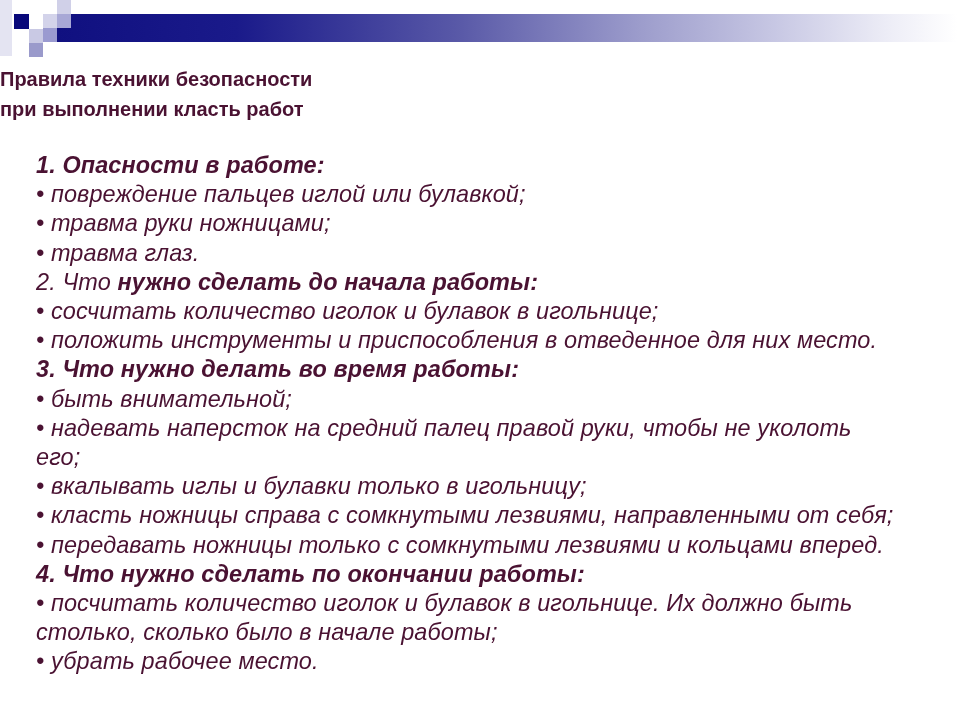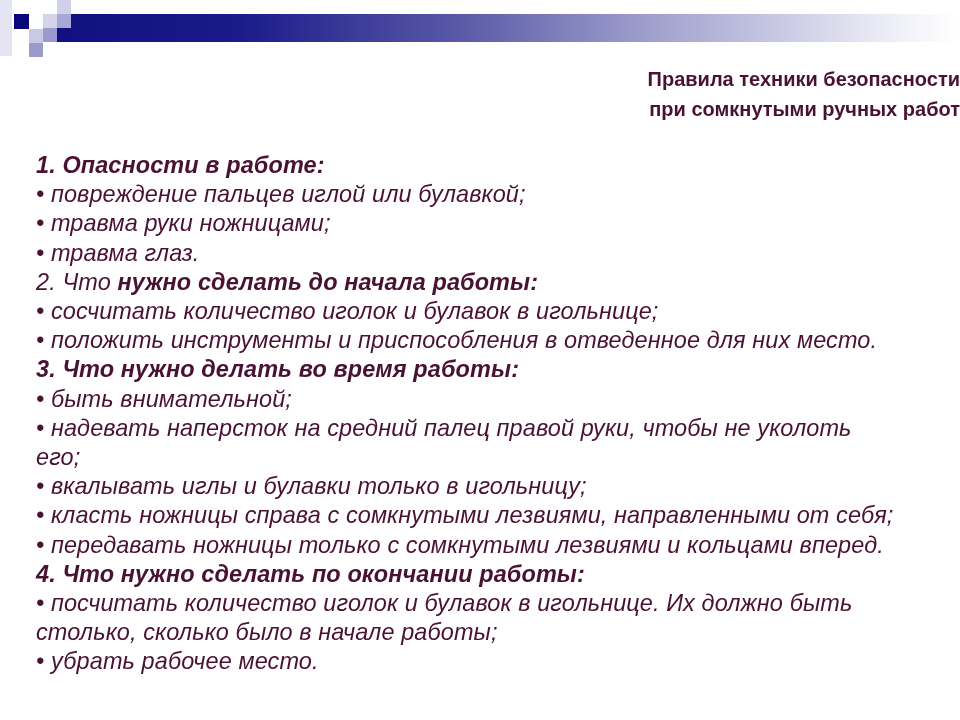--- a/index.html
+++ b/index.html
@@ -9,21 +9,21 @@
       font-family: "Liberation Sans", sans-serif;
     }
     .deco { position: absolute; left: 0; top: 0; width: 960px; height: 60px; }
     .sq { position: absolute; }
     .bar {
       position: absolute; left: 57px; top: 14px; width: 900px; height: 28px;
       background: linear-gradient(to right, #101080 0%, #1a1a8a 20%, #5a5aa8 45%, #9d9dcc 65%, #c8c8e4 80%, #ececf6 92%, #ffffff 100%);
     }
     .title {
       position: absolute; left: 0; top: 64px; width: 960px;
-      text-align: right; color: #4a1232;
+      text-align: left; color: #4a1232;
       font-weight: bold; font-size: 20px; line-height: 30px;
     }
     .title .ln { display: block; padding-left: 0; }
     .content {
       position: absolute; left: 36px; top: 150px; width: 900px;
       color: #4a1232; font-style: italic; font-size: 24px; line-height: 29.2px;
       letter-spacing: 0.1px;
     }
     .line { display: block; white-space: nowrap; }
     .b { font-weight: bold; }
@@ -38,21 +38,21 @@
   <div class="sq" style="left:29px;top:43px;width:14px;height:14px;background:#9a9acb;"></div>
   <div class="sq" style="left:43px;top:14px;width:14px;height:14px;background:#d3d3ea;"></div>
   <div class="sq" style="left:43px;top:28px;width:14px;height:14px;background:#9a9ad0;"></div>
   <div class="sq" style="left:57px;top:0;width:14px;height:14px;background:#d0d0e8;"></div>
   <div class="bar"></div>
   <div class="sq" style="left:57px;top:14px;width:14px;height:14px;background:#a8a8d6;"></div>
 </div>
 
 <div class="title">
   <span class="ln">Правила техники безопасности</span>
-  <span class="ln">при сомкнутыми ручных работ</span>
+  <span class="ln">при выполнении класть работ</span>
 </div>
 
 <div class="content">
 
   <span class="line b" style="transform-origin: left center; transform: scaleX(0.978);">1. Опасности в работе:</span>
   <span class="line" style="transform-origin: left center; transform: scaleX(0.978);">• повреждение пальцев иглой или булавкой;</span>
   <span class="line" style="transform-origin: left center; transform: scaleX(0.978);">• травма руки ножницами;</span>
   <span class="line" style="transform-origin: left center; transform: scaleX(0.978);">• травма глаз.</span>
 
   <span class="line" style="transform-origin: left center; transform: scaleX(0.978);"><span>2. Что </span><span class="b">нужно сделать до начала работы:</span></span>

